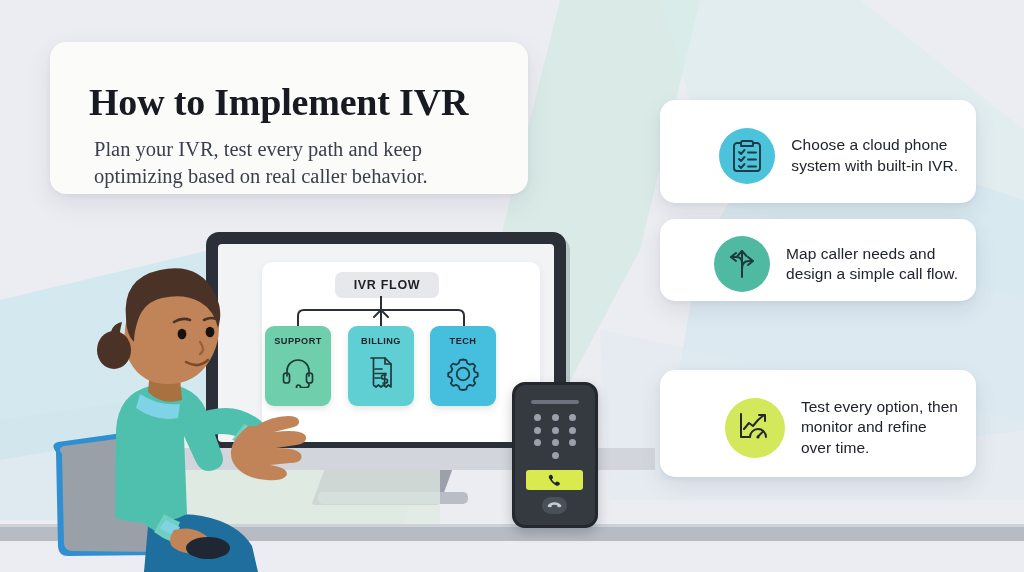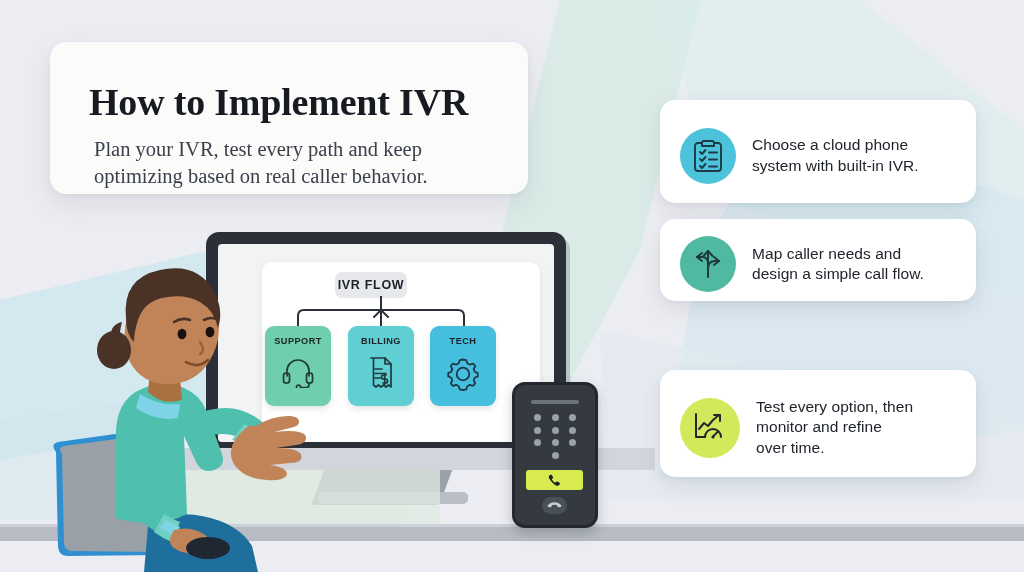--- a/index.html
+++ b/index.html
@@ -34,20 +34,21 @@
     font-weight:400;font-size:20.5px;line-height:26.5px;color:#3a3f4b;margin:16px;
   }
 
   
   .card{
     position:absolute;left:660px;width:316px;
     background:#ffffff;border-radius:15px;
     box-shadow:0 9px 22px rgba(60,70,95,.11), 0 2px 5px rgba(60,70,95,.06);
     display:flex;align-items:center;box-sizing:border-box;
     padding:8px 18px 0 20px;
+    justify-content:flex-end;
   }
   #card-1{top:100px;height:103px;}
   #card-2{top:219px;height:82px;}
   #card-3{top:370px;height:107px;}
   .card-icon{
     width:56px;height:56px;border-radius:50%;flex:0 0 56px;
     display:flex;align-items:center;justify-content:center;margin-right:16px;
   }
   #card-3 .card-icon{width:60px;height:60px;flex:0 0 60px;}
   .card-text{
@@ -74,21 +75,21 @@
     position:absolute;left:322px;top:447px;width:128px;height:58px;
     background:#9ba1ab;transform:skewX(-20deg);border-radius:3px;
   }
   .monitor-neck2{
     position:absolute;left:318px;top:492px;width:150px;height:12px;
     background:#b9bec6;border-radius:5px;
   }
 
   
   .ivr-pill{
-    position:absolute;left:335px;top:272px;width:72px;height:26px;
+    position:absolute;left:335px;top:272px;width:104px;height:26px;
     background:#e7e8ec;border-radius:7px;
     display:flex;align-items:center;justify-content:center;
   }
   .ivr-pill span{
     font-size:12.5px;font-weight:700;color:#1d2128;letter-spacing:.7px;
   }
   .connector-svg{position:absolute;left:250px;top:296px;}
   .node{
     position:absolute;top:326px;width:66px;height:80px;border-radius:9px;
     box-shadow:0 3px 6px rgba(50,60,70,.13);

